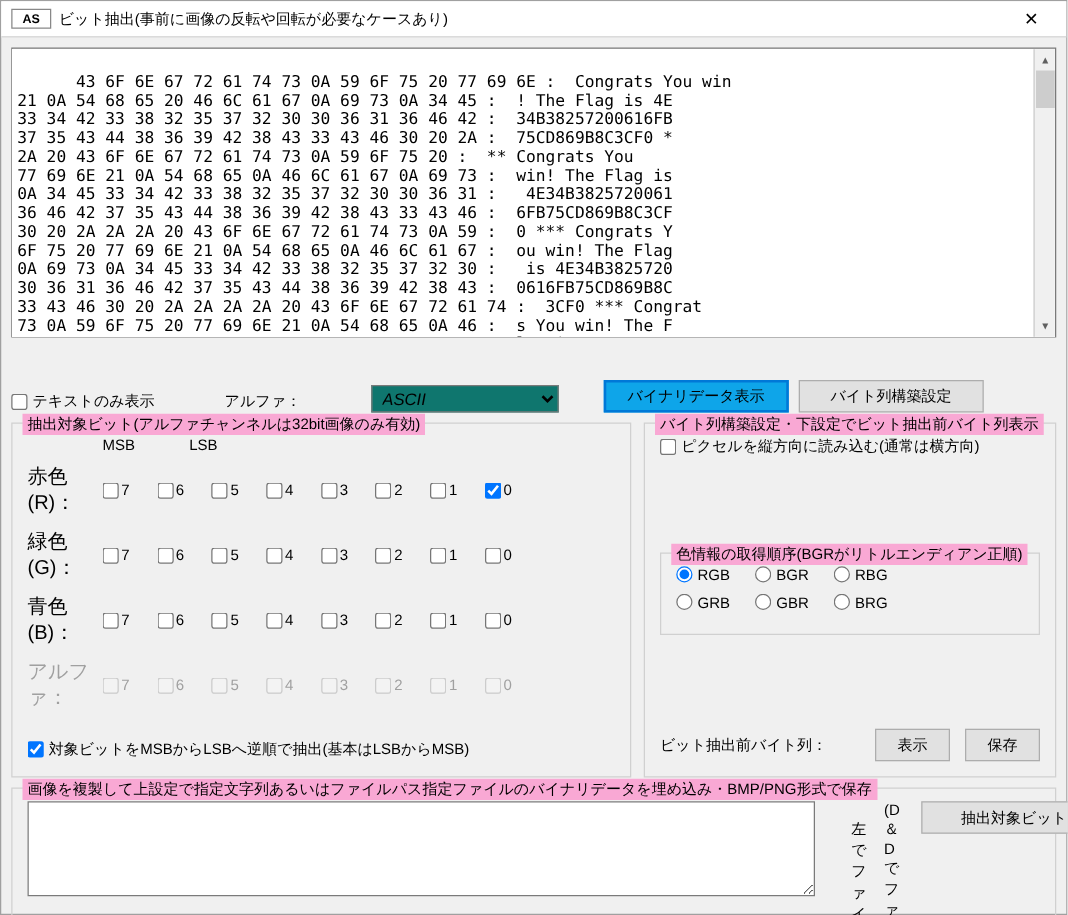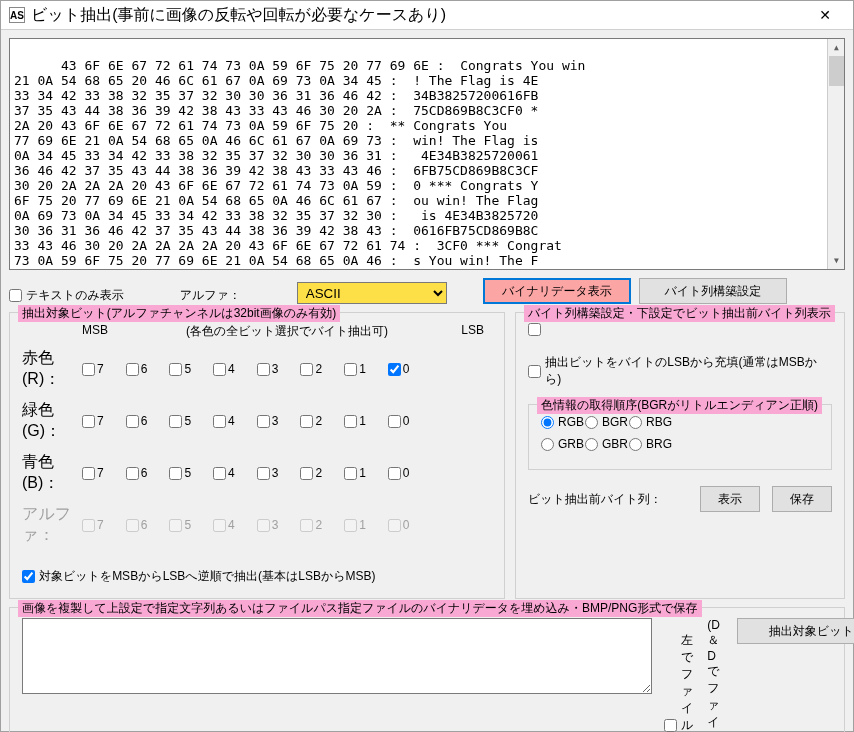--- a/index.html
+++ b/index.html
@@ -1,53 +1,53 @@
 <!DOCTYPE html>
 <html><head>
 <meta charset="utf-8">
 <style>
 * { box-sizing: border-box; margin: 0; padding: 0; }
 body { font-family: "MS UI Gothic", "Meiryo", sans-serif; font-size: 12px; background: #f0f0f0; width: 854px; height: 732px; }
 .window { width: 854px; height: 732px; background: #f0f0f0; border: 1px solid #a0a0a0; display: flex; flex-direction: column; }
 .titlebar { height: 30px; background: #fff; display: flex; align-items: center; padding: 0 8px; border-bottom: 1px solid #d0d0d0; }
-.titlebar-icon { width: 16px; height: 16px; margin-right: 6px; display: inline-flex; align-items: center; justify-content: center; font-size: 10px; font-weight: bold; border: 1px solid #888; padding: 1px; }
-.titlebar-title { flex: 1; font-size: 16px; }
+.titlebar-icon { width: 32px; height: 16px; margin-right: 6px; display: inline-flex; align-items: center; justify-content: center; font-size: 10px; font-weight: bold; border: 1px solid #888; padding: 1px; }
+.titlebar-title { flex: 1; font-size: 12px; }
 .titlebar-close { width: 40px; height: 28px; display: flex; align-items: center; justify-content: center; font-size: 14px; }
 .content { flex: 1; padding: 8px; display: flex; flex-direction: column; gap: 8px; }
 .hex-output { width: 100%; height: 232px; background: #fff; border: 1px solid #7a7a7a; font-family: "MS Gothic", monospace; font-size: 13px; padding: 4px; white-space: pre; overflow: auto; position: relative; }
 .scrollbar { position: absolute; right: 0; top: 0; width: 17px; height: 100%; background: #f0f0f0; border-left: 1px solid #ccc; }
 .scroll-thumb { position: absolute; top: 17px; width: 15px; height: 30px; background: #cdcdcd; left: 1px; }
 .scroll-btn { position: absolute; width: 17px; height: 17px; display: flex; align-items: center; justify-content: center; font-size: 8px; color: #606060; }
 .scroll-btn.up { top: 0; }
 .scroll-btn.down { bottom: 0; }
 .row1 { display: flex; align-items: flex-end; gap: 8px; }
 .checkbox-ctl { display: inline-flex; align-items: center; gap: 4px; }
 .checkbox-ctl input { width: 13px; height: 13px; }
 .label-txt { font-size: 12px; }
-.select-enc { flex: 0 0 150px; height: 22px; border: 1px solid #7a7a7a; background: #fde047; padding: 0 4px; }
+.select-enc { flex: 0 0 150px; height: 22px; border: 1px solid #7a7a7a; background: #0f766e; padding: 0 4px; font-style: italic; }
 .btn { height: 26px; padding: 0 12px; background: #e1e1e1; border: 1px solid #adadad; font-size: 12px; cursor: pointer; min-width: 148px; }
-.btn.highlight { border: 2px solid #0078d7; background: #fca5a5; }
+.btn.highlight { border: 2px solid #0078d7; background: #0ea5e9; margin-top: 26px; }
 .row2 { display: flex; gap: 10px; }
 .group { border: 1px solid #d0d0d0; padding: 10px 12px 12px; position: relative; }
 .group-title { position: absolute; top: -8px; left: 8px; background: #f9a8d4; padding: 0 4px; font-size: 12px; }
 .bits-group { flex: 1; }
 .bits-header { display: flex; font-size: 12px; padding-left: 60px; gap: 20px; margin-bottom: 8px; }
 .bits-header .msb { width: 40px; }
 .bits-header .mid { flex: 1; text-align: center; }
 .bits-header .lsb { width: 40px; text-align: right; padding-right: 8px;}
 .bit-row { display: flex; align-items: center; margin-bottom: 10px; }
 .bit-row-label { width: 60px; font-size: 16px; }
 .bit-cells { display: flex; gap: 22px; }
 .bit-cell { display: inline-flex; align-items: center; gap: 2px; font-size: 12px; }
 .bit-cell input { width: 13px; height: 13px; }
 .bit-cell.disabled { color: #a0a0a0; }
 .reverse-row { margin-top: 12px; }
-.byte-group { flex: 0 0 330px; display: flex; flex-direction: column; gap: 10px; }
+.byte-group { flex: 0 0 330px; display: flex; flex-direction: column; gap: 10px; justify-content: space-between; }
 .subgroup { border: 1px solid #d0d0d0; padding: 10px 12px; position: relative; margin-top: 6px;}
-.radio-row { display: flex; gap: 1px; margin-bottom: 8px; }
+.radio-row { display: flex; gap: 20px; margin-bottom: 8px; }
 .radio-ctl { display: inline-flex; align-items: center; gap: 4px; }
 .radio-ctl input { width: 13px; height: 13px; }
 .byte-btns { display: flex; align-items: center; gap: 12px; margin-top: 6px; }
 .embed-group { }
 .embed-row { display: flex; gap: 12px; }
 .embed-text { flex: 1; height: 76px; background: #fff; border: 1px solid #7a7a7a; }
 .embed-side { width: 168px; display: flex; flex-direction: row; gap: 14px; }
 .small-btn { min-width: 60px; padding: 0 8px;}
 </style>
 </head>
@@ -101,21 +101,20 @@
       <button class="btn highlight">バイナリデータ表示</button>
       <button class="btn">バイト列構築設定</button>
     </div>
 
     <div class="row2">
 
       <div class="group bits-group">
         <div class="group-title">抽出対象ビット(アルファチャンネルは32bit画像のみ有効)</div>
         <div class="bits-header">
           <span class="msb">MSB</span>
-          <span class="mid">(各色の全ビット選択でバイト抽出可)</span>
           <span class="lsb">LSB</span>
         </div>
         <div id="bits-rows">
             <div class="bit-row">
               <span class="bit-row-label">赤色(R)：</span>
               <div class="bit-cells">
                 <label class="bit-cell">
                   <input type="checkbox" style="">
                   <span>7</span>
                 </label>
@@ -264,24 +263,21 @@
         <label class="checkbox-ctl reverse-row">
           <input type="checkbox" checked="" style="">
           <span class="label-txt">対象ビットをMSBからLSBへ逆順で抽出(基本はLSBからMSB)</span>
         </label>
       </div>
 
       <div class="group byte-group">
         <div class="group-title">バイト列構築設定・下設定でビット抽出前バイト列表示</div>
         <label class="checkbox-ctl">
           <input type="checkbox" style="">
-        </label>
-        <label class="checkbox-ctl" style="margin-top:8px">
-          <input type="checkbox" style="">
-          <span class="label-txt">抽出ビットをバイトのLSBから充填(通常はMSBから)</span>
+          <span class="label-txt">ピクセルを縦方向に読み込む(通常は横方向)</span>
         </label>
         <div class="subgroup">
           <div class="group-title">色情報の取得順序(BGRがリトルエンディアン正順)</div>
           <div id="color-orders">
               <div class="radio-row">
                 <label class="radio-ctl">
                   <input type="radio" name="colororder" checked="" style="">
                   <span>RGB</span>
                 </label>
                 <label class="radio-ctl">

